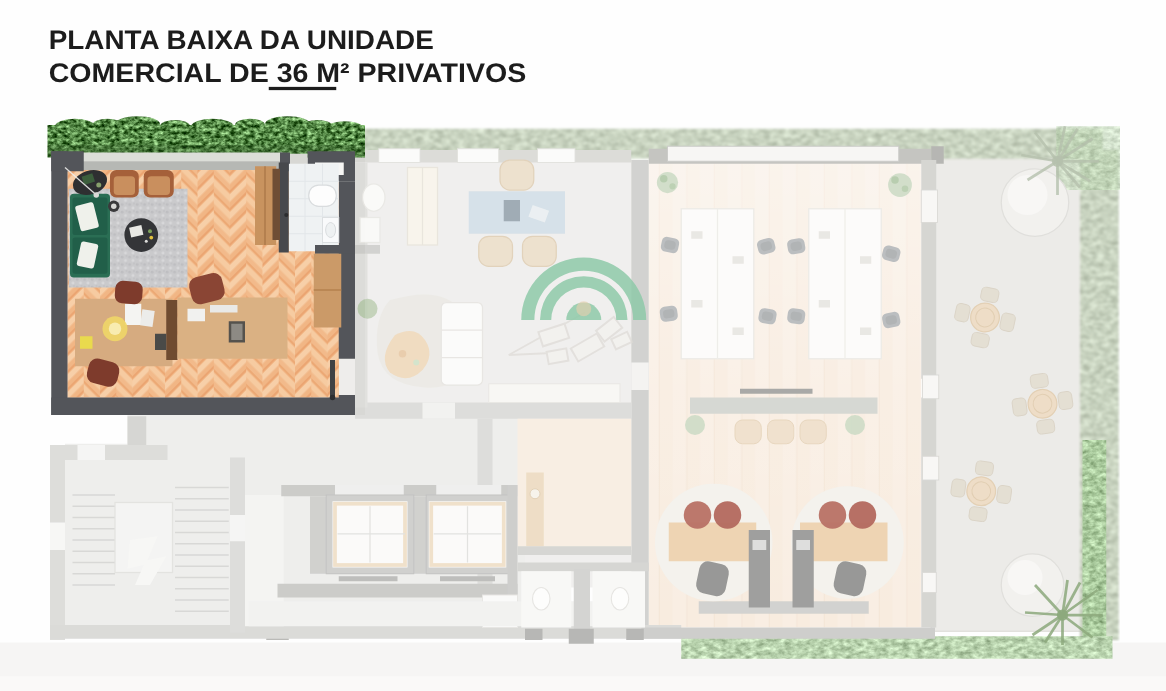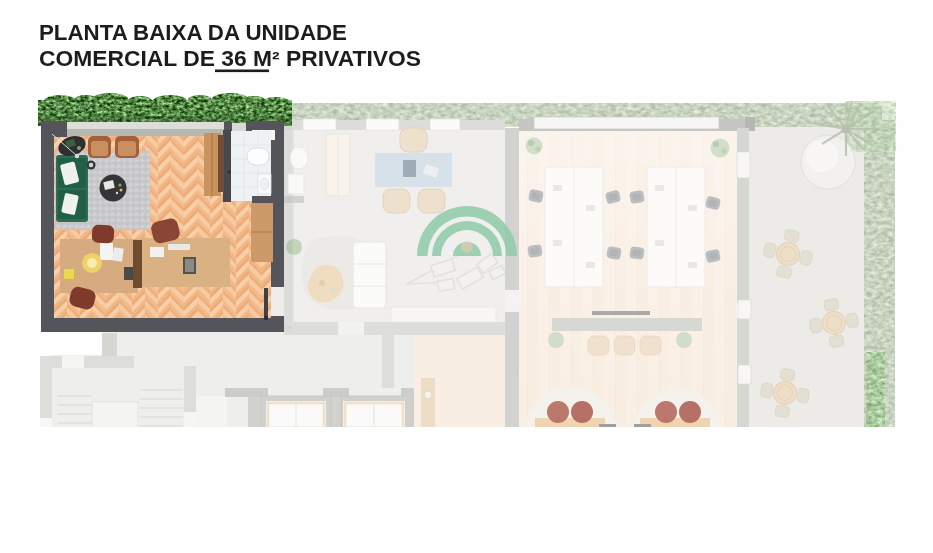--- a/index.html
+++ b/index.html
@@ -1,16 +1,16 @@
 <!DOCTYPE html>
 <html><head>
 <meta charset="utf-8">
 <style>
 html,body{margin:0;padding:0;background:#ffffff}
-.wrap{position:relative;width:933px;height:427px;overflow:hidden;background:#22c55e;font-family:"Liberation Sans",sans-serif}
+.wrap{position:relative;width:933px;height:553px;overflow:hidden;background:#22c55e;font-family:"Liberation Sans",sans-serif}
 svg{position:absolute;top:0;left:0;display:block}
 </style>
 </head>
 <body>
 <div class="wrap">
 <svg width="933" height="553" viewBox="0 0 933 553">
 <defs>
 
 <filter id="fHedgeV" x="-3%" y="-10%" width="106%" height="120%" color-interpolation-filters="sRGB">
   <feTurbulence type="fractalNoise" baseFrequency="0.26 0.36" numOctaves="3" seed="11"></feTurbulence>

